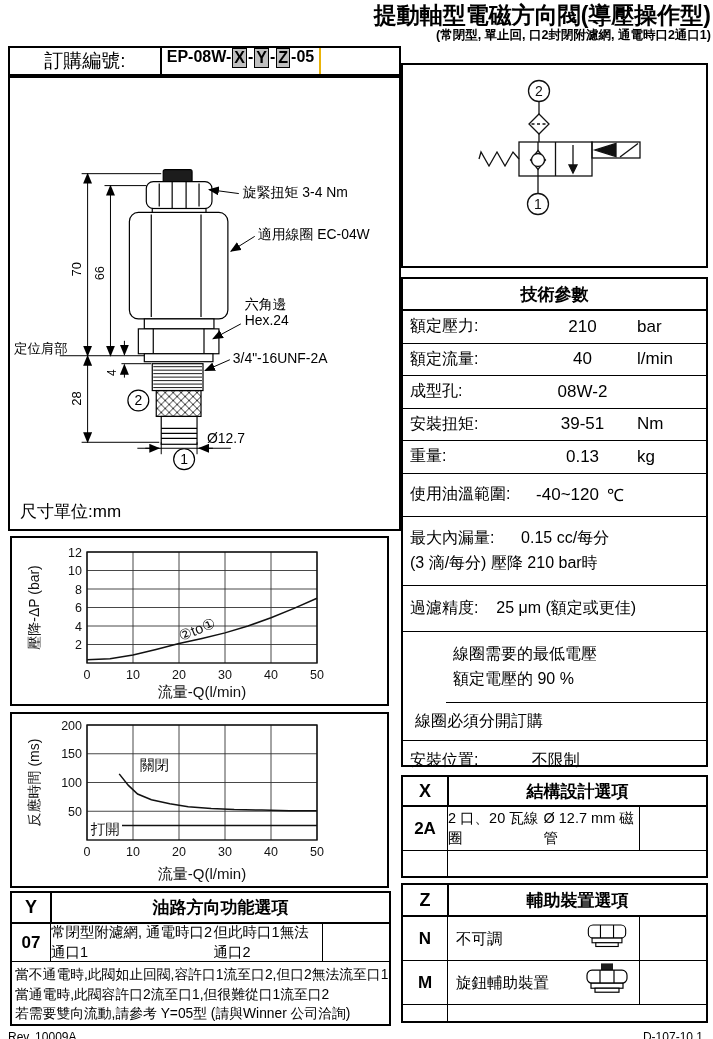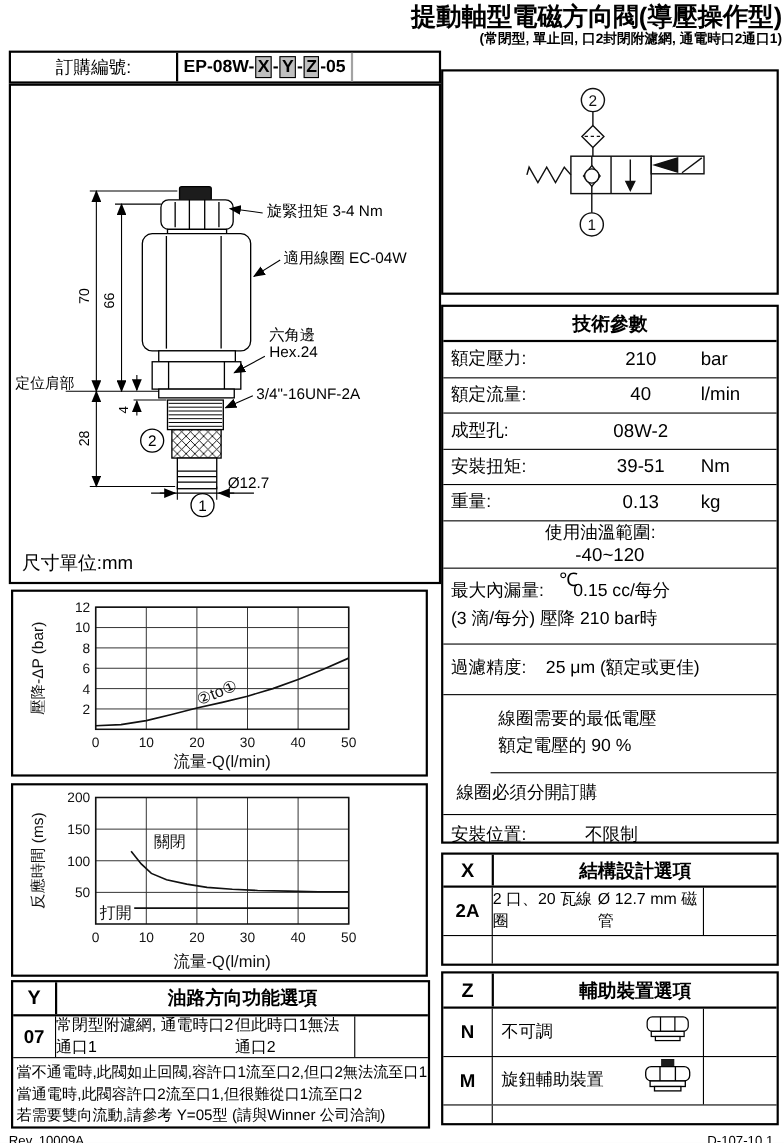--- a/index.html
+++ b/index.html
@@ -5,40 +5,40 @@
   html,body{margin:0;padding:0;background:#e8e8e8;}
   .page{position:relative;width:713px;height:1039px;background:#fff;overflow:hidden;
         font-family:"Liberation Sans",sans-serif;color:#000;}
   .abs{position:absolute;box-sizing:border-box;}
   .bordered{border:2px solid #000;}
   
   .title{top:0;right:2px;font-size:23px;font-weight:bold;white-space:nowrap;}
   .subtitle{top:27px;right:2px;font-size:12.5px;font-weight:bold;white-space:nowrap;}
   
   .order-box{left:8px;top:46px;width:393px;height:30px;display:flex;align-items:stretch;}
-  .order-label{width:150px;border-right:2px solid #000;display:flex;align-items:center;justify-content:center;font-size:16px;}
-  .order-code{width:157px;border-right:2px solid #a3a3a3;display:flex;align-items:center;justify-content:center;
+  .order-label{width:150px;border-right:2px solid #000;display:flex;align-items:center;justify-content:center;font-size:19px;}
+  .order-code{width:157px;border-right:2px solid #eab308;display:flex;align-items:flex-start;justify-content:center;
               font-size:16px;font-weight:bold;white-space:nowrap;}
   .order-tail{flex:1;}
   .opt{background:#bfbfbf;border:1px solid #000;padding:0 1px;margin:0 1px;line-height:1.1;}
   
   .drawing-box{left:8px;top:76px;width:393px;height:455px;}
   .unit-note{position:absolute;left:10px;bottom:6px;font-size:17px;}
   
   .chart1-box{left:10px;top:536px;width:379px;height:170px;}
   .chart2-box{left:10px;top:712px;width:379px;height:176px;}
   .chartwrap{position:absolute;inset:0;}
   
   .symbol-box{left:401px;top:63px;width:307px;height:205px;}
   
   .params-box{left:401px;top:277px;width:307px;height:490px;font-size:16px;}
   .prow{display:flex;align-items:center;border-bottom:1.5px solid #000;padding:0 7px;}
   .ptitle{height:30px;display:flex;align-items:center;justify-content:center;font-size:17px;font-weight:bold;border-bottom:2px solid #000;}
   .ph-r{height:31.5px;}
-  .ph-r6{height:42px;flex-direction:column;}
+  .ph-r6{height:42px;}
   .plabel{width:118px;white-space:nowrap;}
   .pvalue{flex:1;text-align:center;font-size:17px;}
   .punit{width:62px;text-align:left;font-size:17px;}
   .punit-wide{width:92px;text-align:left;font-size:17px;}
   .pmulti{display:flex;flex-direction:column;justify-content:center;border-bottom:1.5px solid #000;padding:0 7px;}
   .pline{white-space:pre;line-height:1.55;}
   .x0{height:68px;}.x1{height:45px;}.x2{height:70px;margin-left:43px;}.x3{height:37px;padding-left:12px;}.x4{height:40px;border-bottom:none;}
   
   .opt-header{display:flex;border-bottom:2px solid #000;}
   .opt-key{display:flex;align-items:center;justify-content:center;font-weight:bold;font-size:18px;border-right:2px solid #000;}

